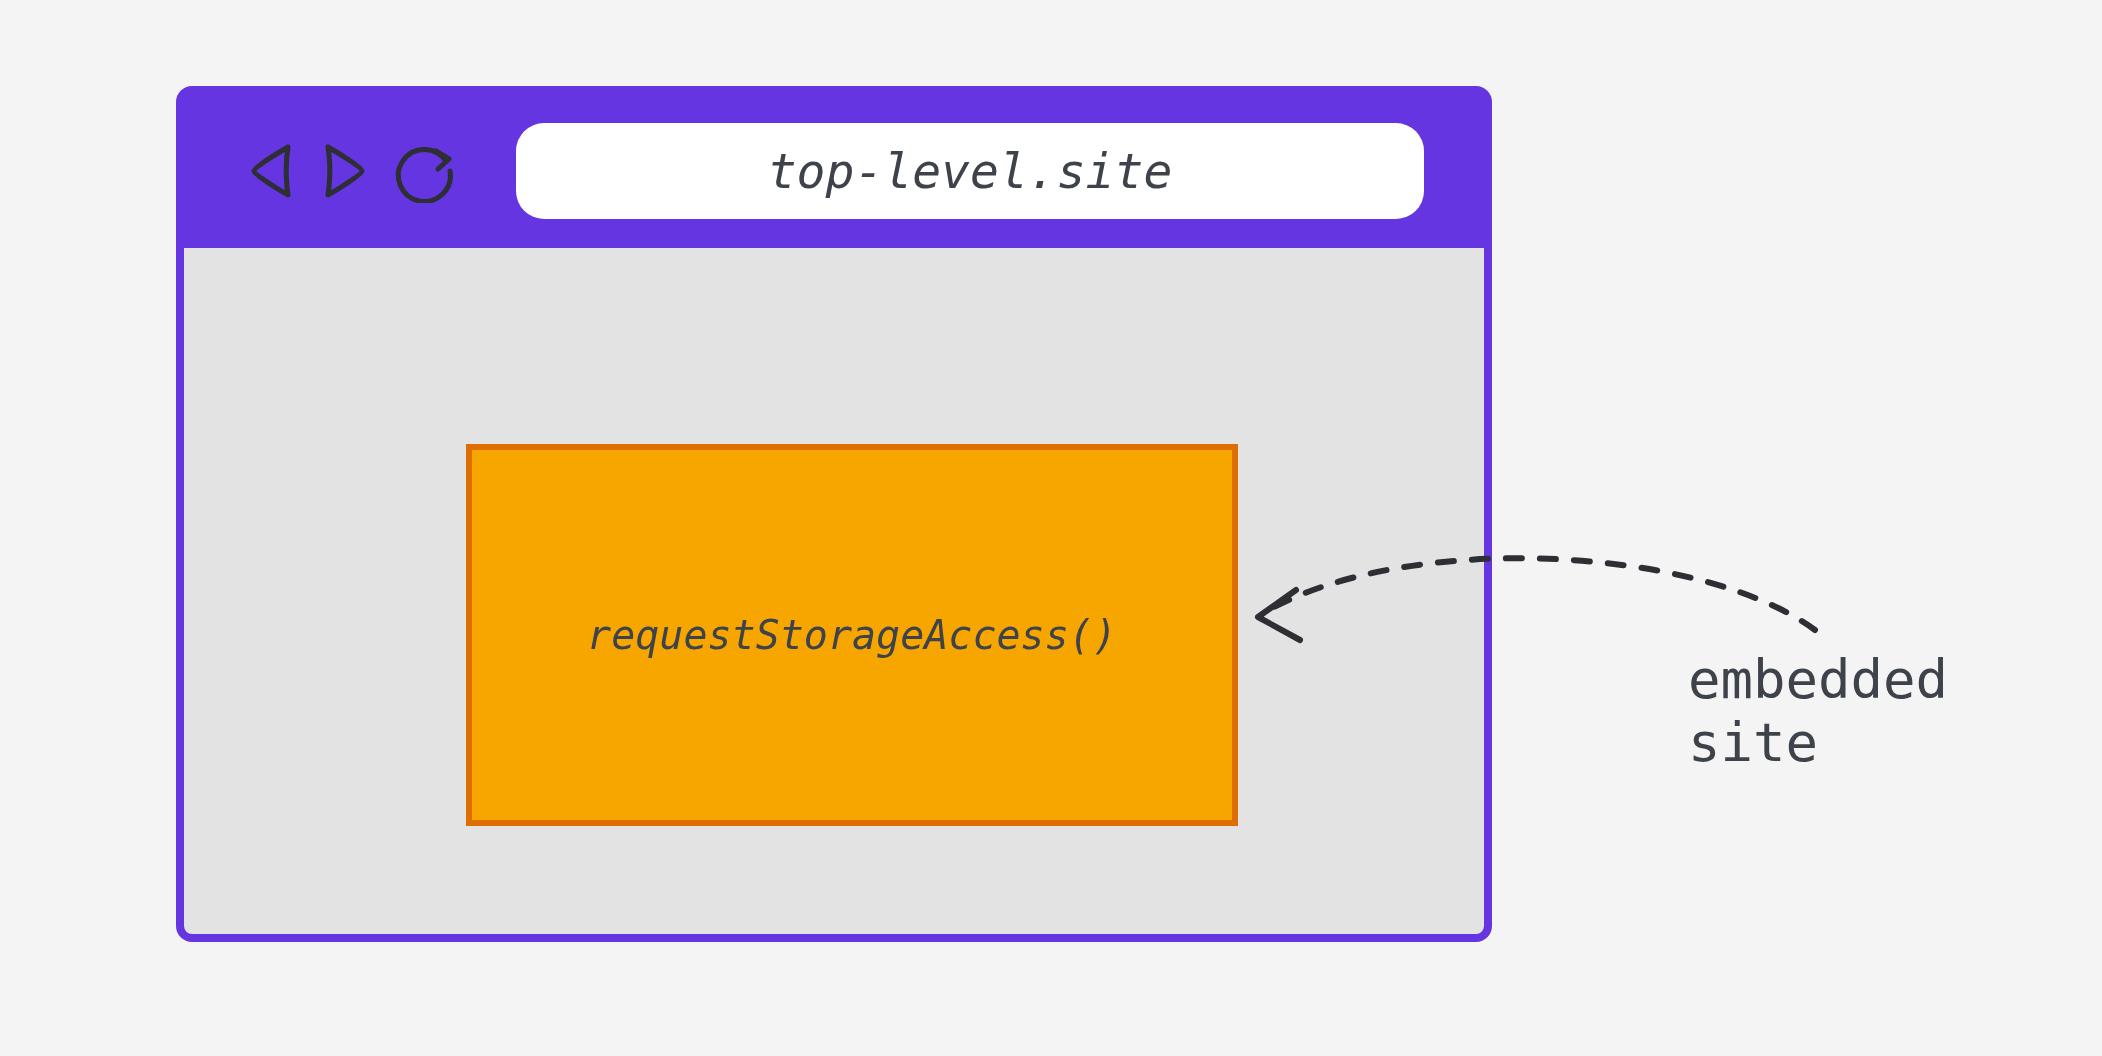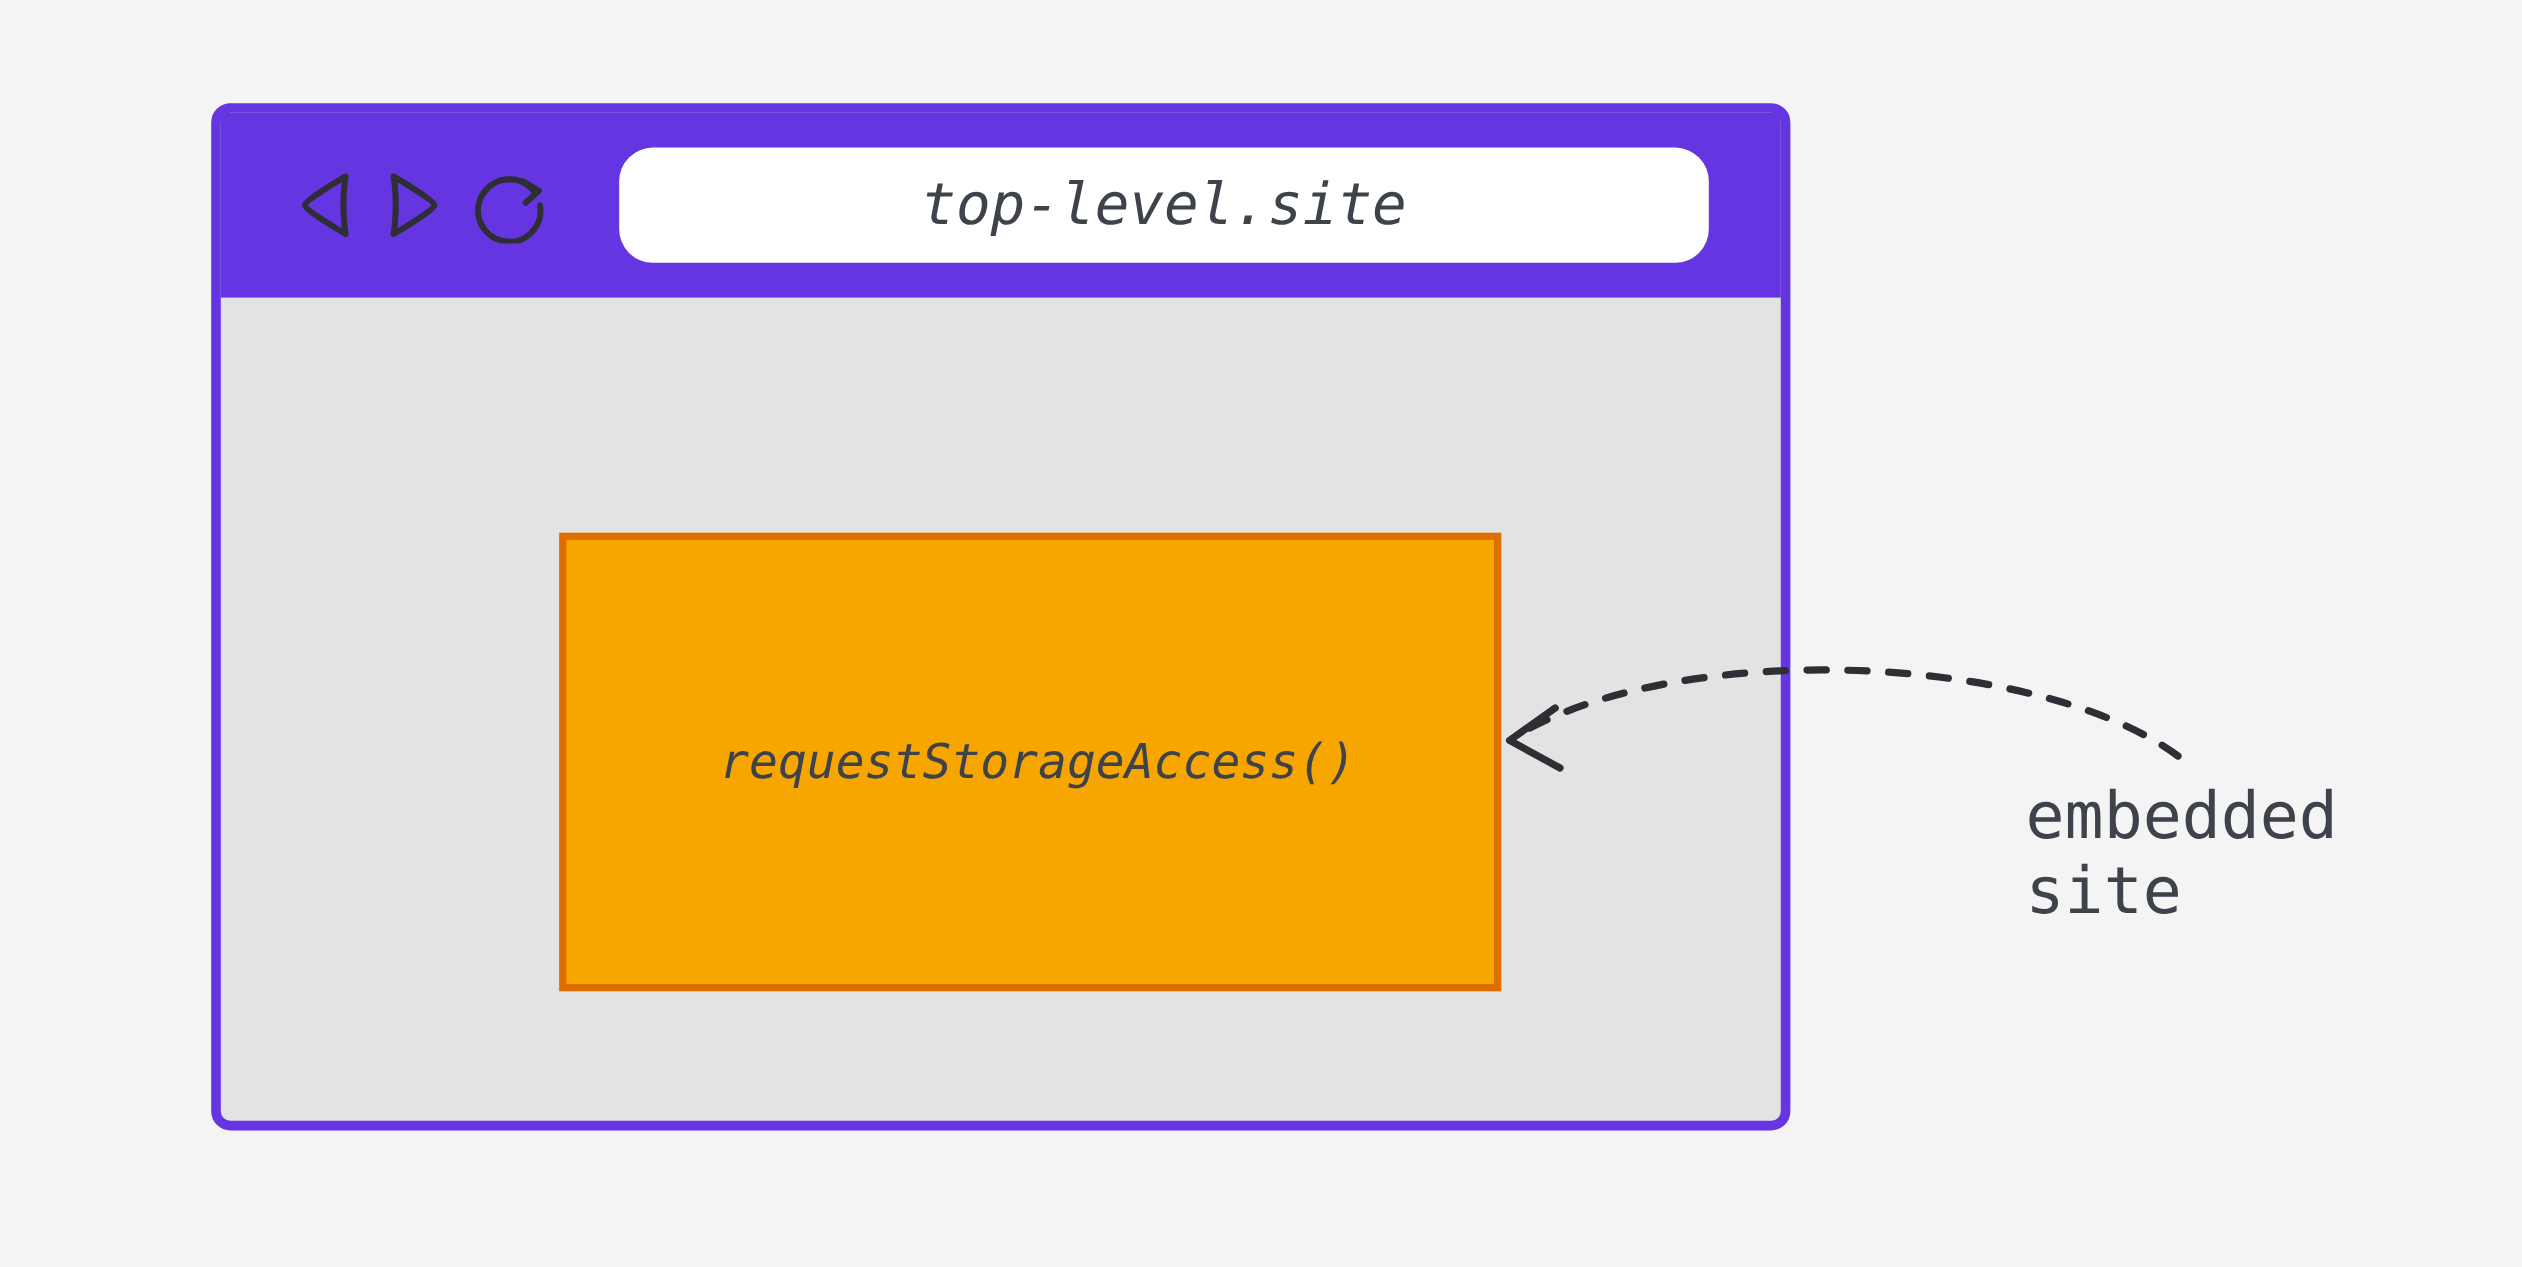--- a/index.html
+++ b/index.html
@@ -57,21 +57,20 @@
     width:760px;
     height:370px;
     background:#f7a600;
     border:6px solid #de6e00;
     display:flex;
     align-items:center;
     justify-content:center;
     font-size:40px;
     color:#3e424a;
     font-weight:500;
-    padding-left:13px;
   }
   .annotation{
     position:absolute;
     left:1688px;
     top:648px;
     font-size:54px;
     color:#3e424a;
     font-weight:500;
   }
   .arrow-layer{

